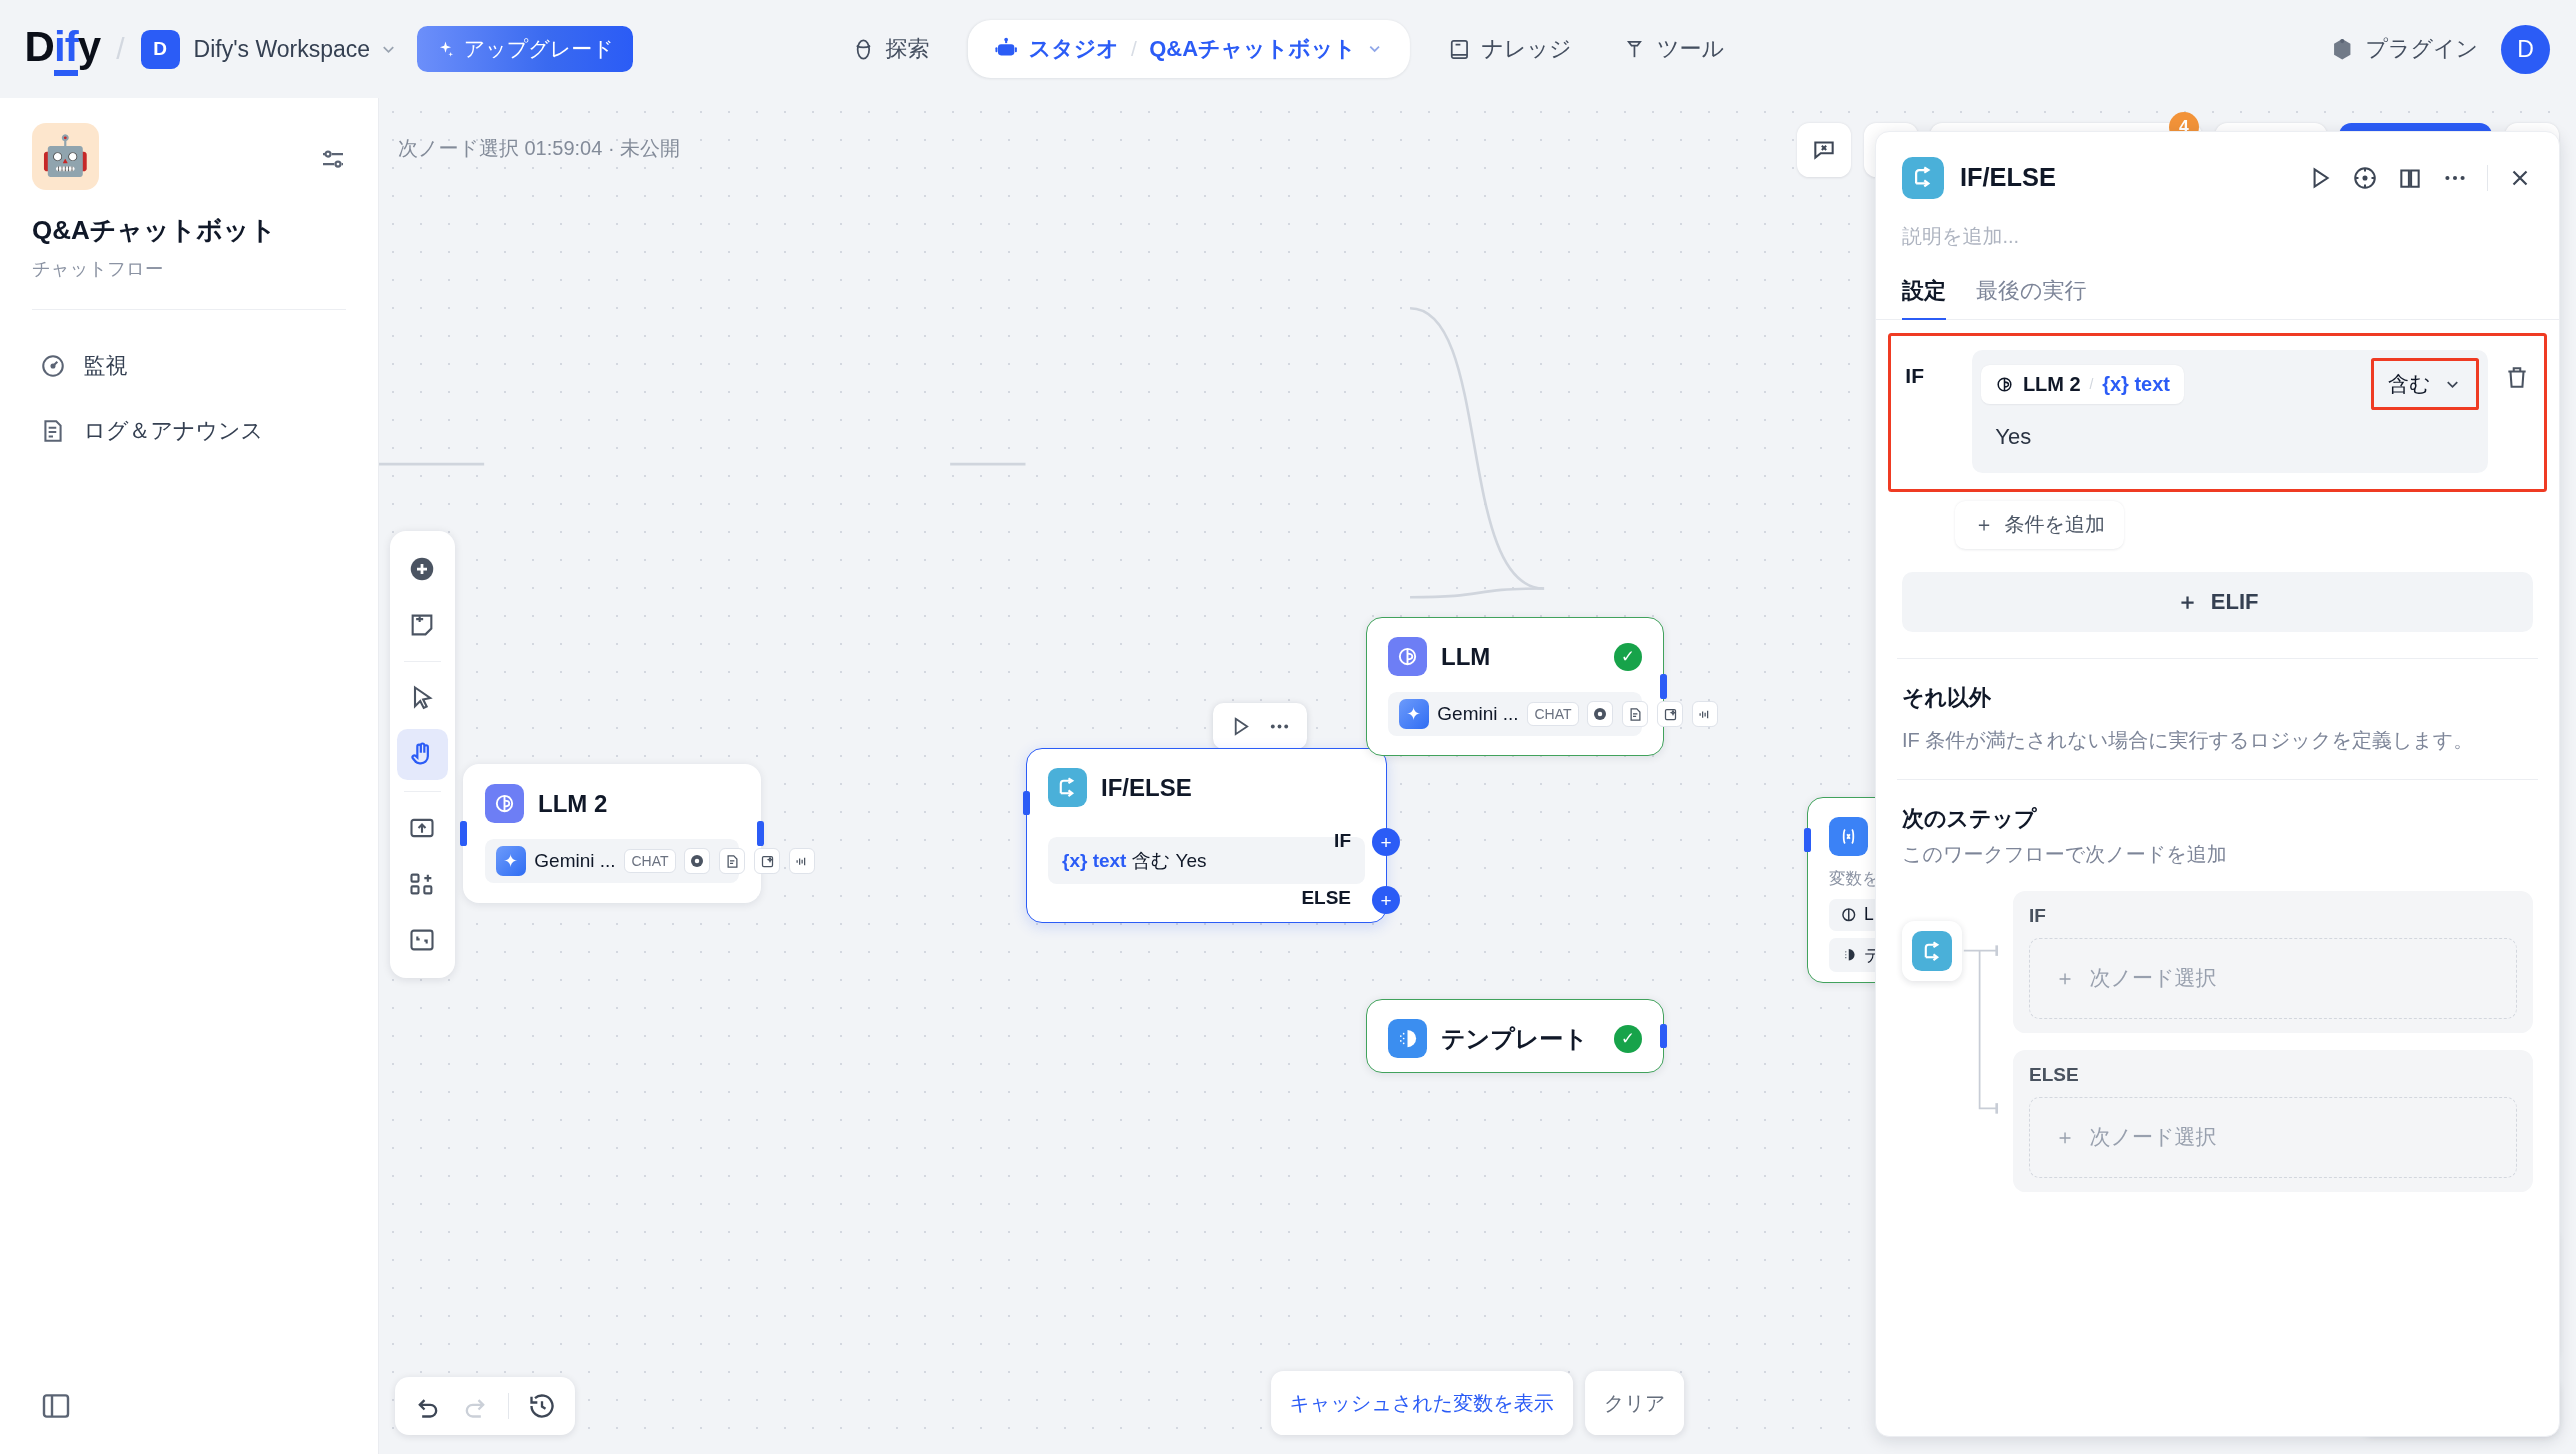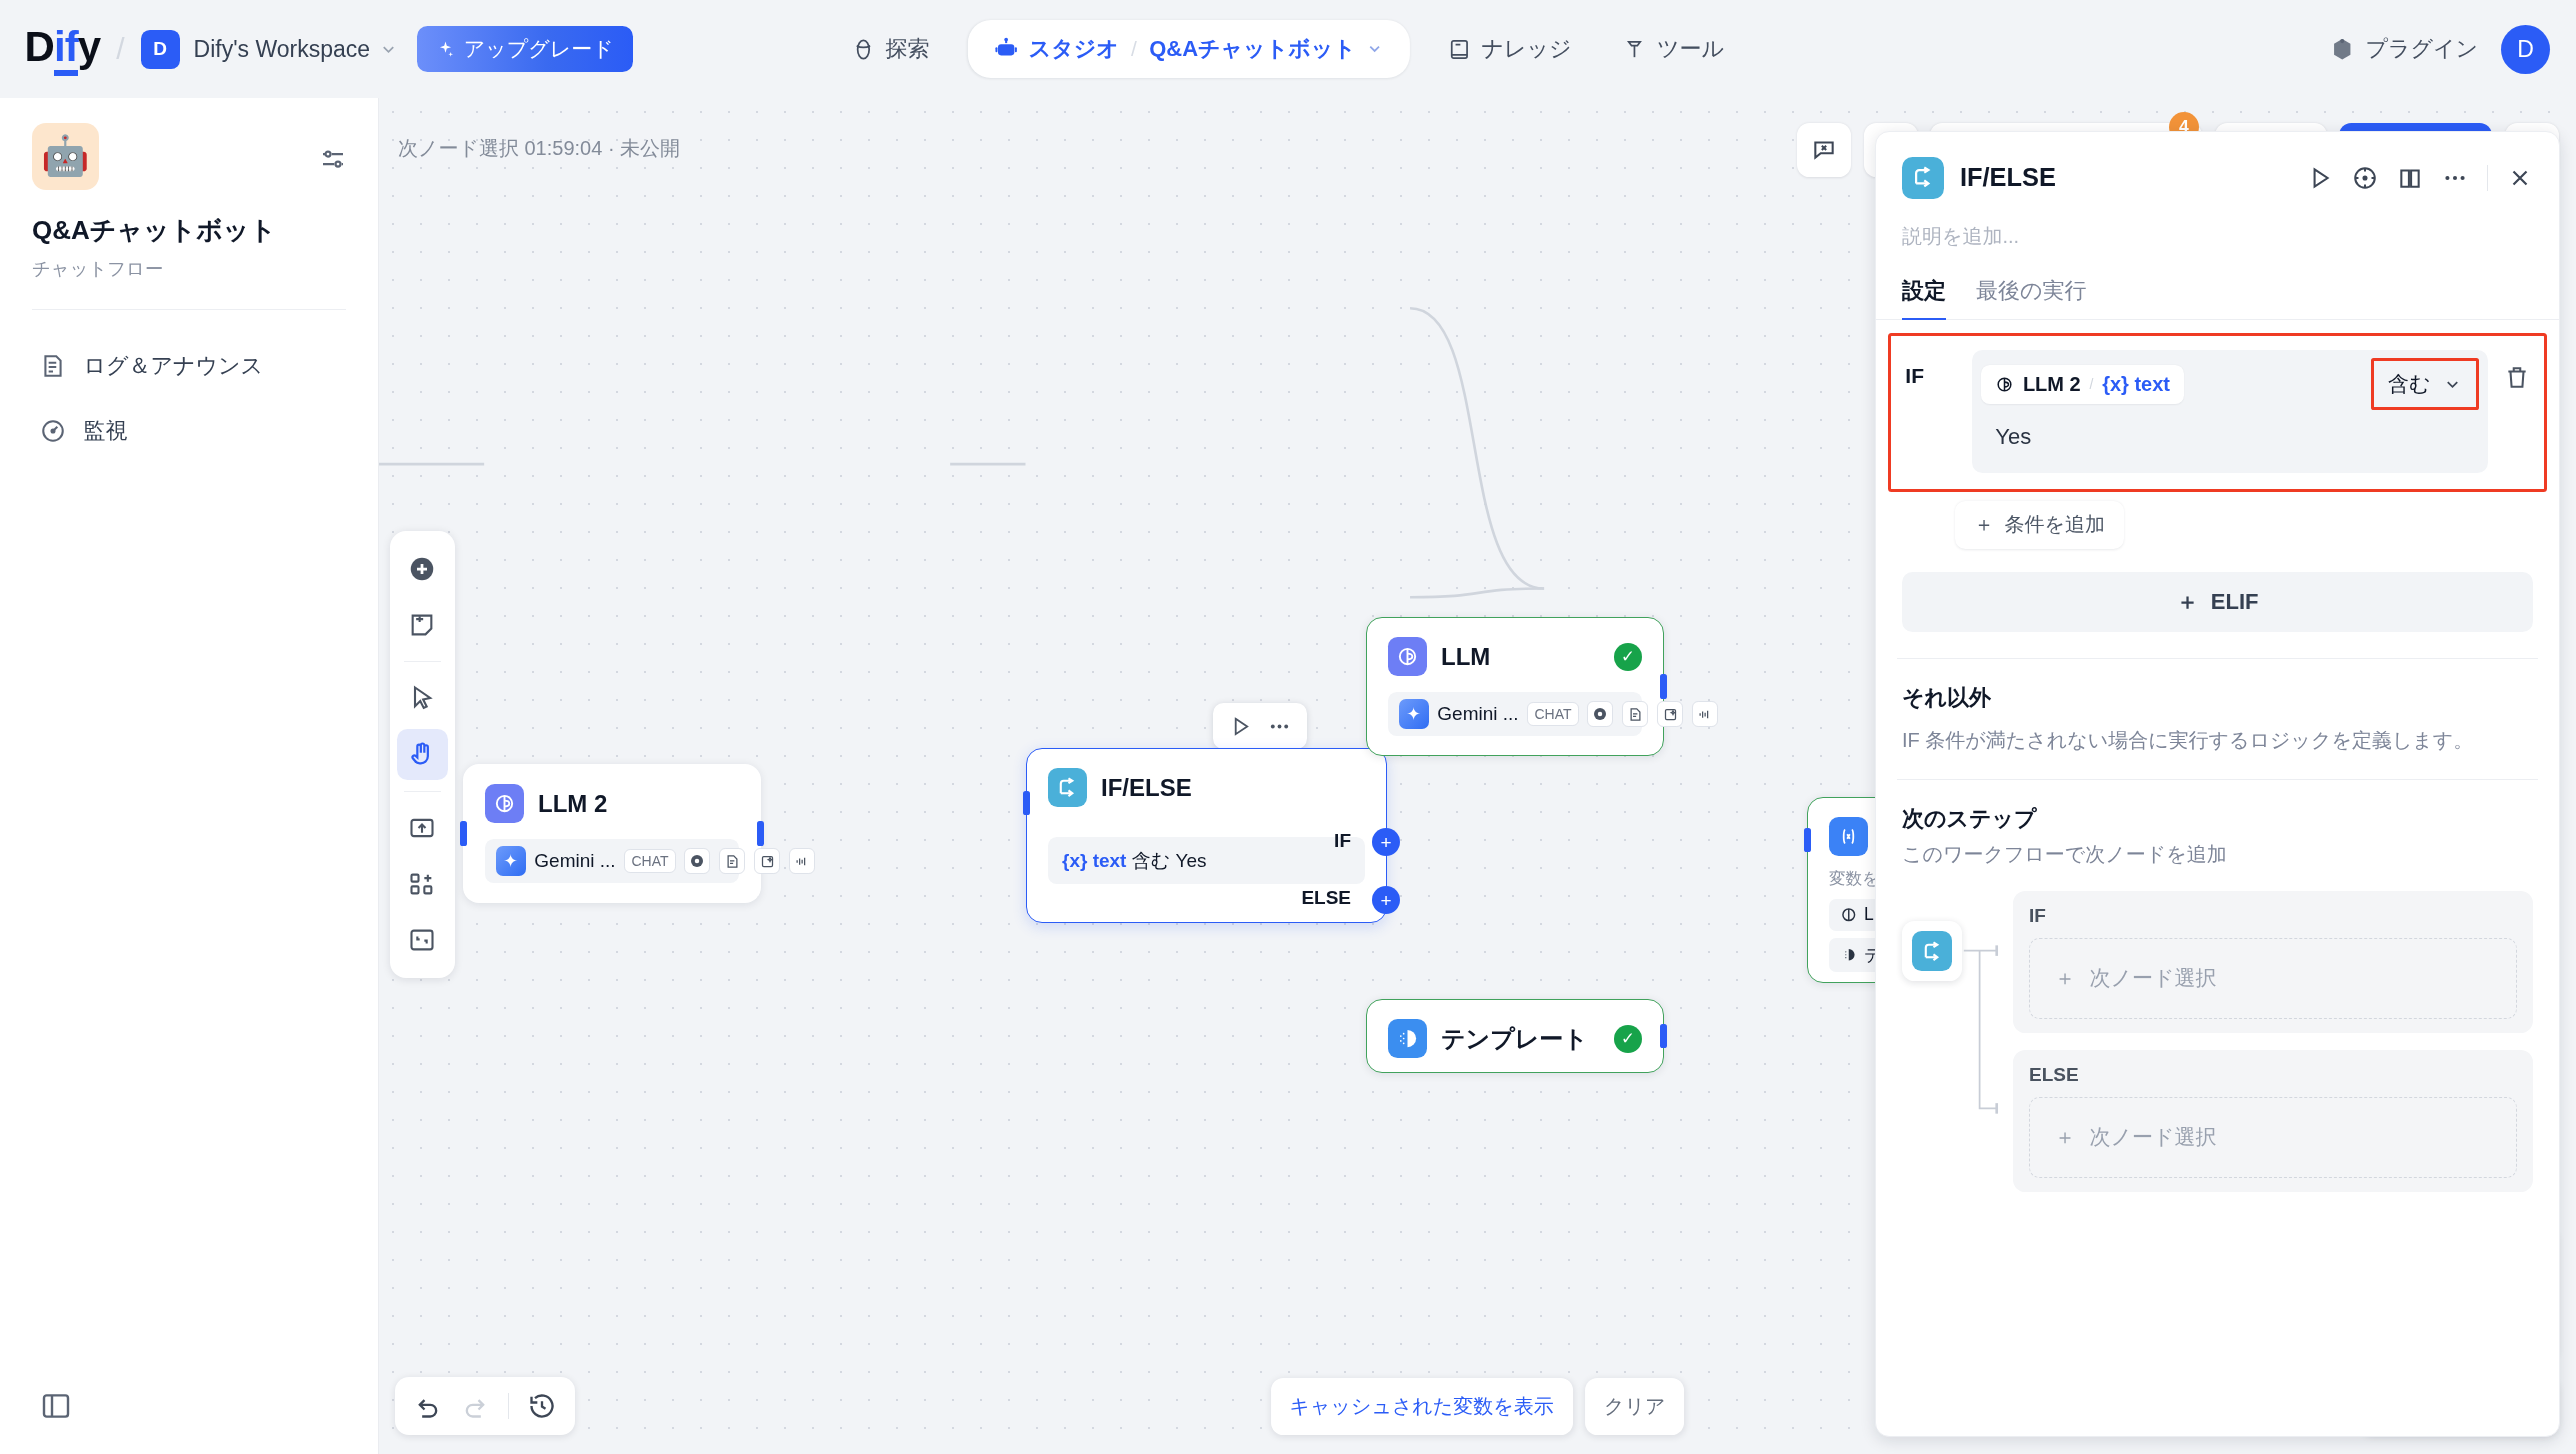--- a/index.html
+++ b/index.html
@@ -205,21 +205,21 @@
   }
 
   
   .undo-group {
     position: absolute; left: 16px; bottom: 19px; height: 58px; background: #fff;
     border-radius: 14px; box-shadow: 0 1.8px 7px rgba(16,24,40,.1);
     display: flex; align-items: center; gap: 19px; padding: 0 19px;
   }
   .cachebar { position: absolute; left: 50%; transform: translateX(-50%); bottom: 19px; display: flex; gap: 12.3px; }
   .cache-btn {
-    height: 57px; background: #fff; border-radius: 12.3px; box-shadow: 0 1.8px 7px rgba(16,24,40,.1);
+    height: 64px; background: #fff; border-radius: 12.3px; box-shadow: 0 1.8px 7px rgba(16,24,40,.1);
     display: flex; align-items: center; padding: 11px 19px; font-size: 20px; color: #2b5cf6; cursor: pointer; white-space: nowrap;
   }
   .cache-btn.gray { color: #646d7c; }
   .zoombar {
     position: absolute; right: 17.5px; bottom: 19px; height: 58px; background: #fff;
     border-radius: 14px; box-shadow: 0 1.8px 7px rgba(16,24,40,.1);
     display: flex; align-items: center; gap: 19px; padding: 0 21px;
   }
   .zoom-pct { font-size: 21px; color: #2a3342; min-width: 63px; text-align: center; }
   .minimap {
@@ -403,35 +403,35 @@
         </svg>
       </span>
       <div class="side-title">Q&amp;Aチャットボット</div>
       <div class="side-sub">チャットフロー</div>
     </div>
     <div class="side-div"></div>
     <div class="side-nav">
       <div class="side-item">
         <span>
           <svg width="26" height="26" viewBox="0 0 24 24" fill="none" stroke="#5b6474" stroke-width="1.9">
-              <path d="M5 3h10l4 4v14H5z"></path>
-              <path d="M8 9h7M8 13h7M8 17h4"></path>
-            </svg>
-        </span>
-        <span>ログ＆アナウンス</span>
-      </div>
-      <div class="side-item">
-        <span>
-          <svg width="26" height="26" viewBox="0 0 24 24" fill="none" stroke="#5b6474" stroke-width="1.9">
               <circle cx="12" cy="12" r="9"></circle>
               <path d="M12 12l4-4"></path>
               <circle cx="12" cy="12" r="1.4" fill="#5b6474"></circle>
             </svg>
         </span>
         <span>監視</span>
+      </div>
+      <div class="side-item">
+        <span>
+          <svg width="26" height="26" viewBox="0 0 24 24" fill="none" stroke="#5b6474" stroke-width="1.9">
+              <path d="M5 3h10l4 4v14H5z"></path>
+              <path d="M8 9h7M8 13h7M8 17h4"></path>
+            </svg>
+        </span>
+        <span>ログ＆アナウンス</span>
       </div>
     </div>
     <span class="panel-toggle">
       <svg width="32" height="32" viewBox="0 0 24 24" fill="none" stroke="#5b6474" stroke-width="1.8">
           <rect x="3" y="4" width="18" height="16" rx="2"></rect>
           <path d="M9 4v16"></path>
         </svg>
     </span>
   </div>
 

